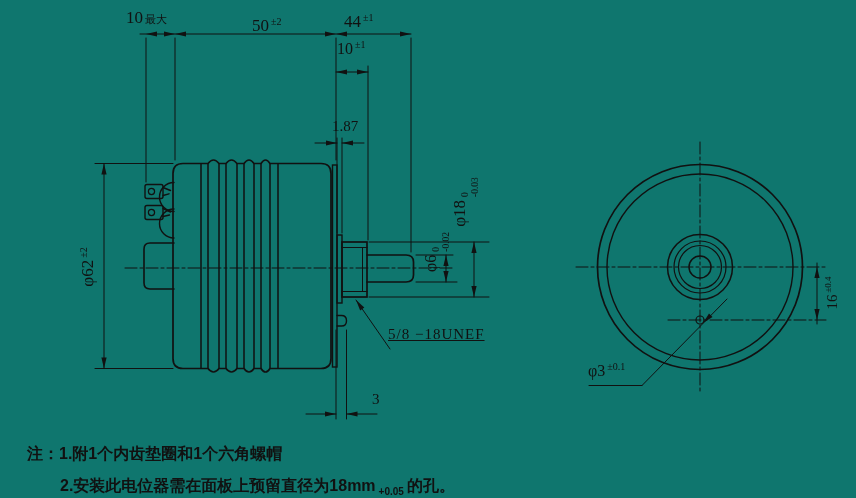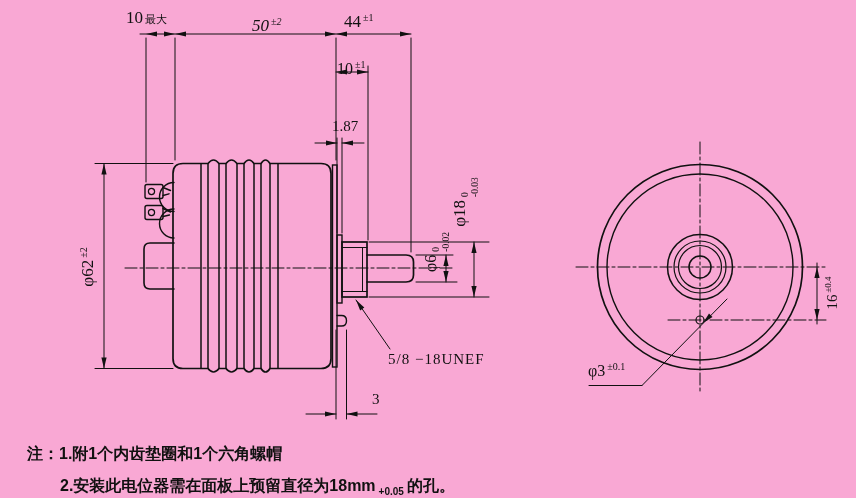--- a/index.html
+++ b/index.html
@@ -1,17 +1,17 @@
 <!DOCTYPE html>
 <html><head>
 <meta charset="utf-8">
 <style>
   html,body{margin:0;padding:0;background:#fff;}
   #canvas{
-    position:relative;width:856px;height:498px;background:#f9a8d4;overflow:hidden;
+    position:relative;width:856px;height:498px;background:#0f766e;overflow:hidden;
     font-family:"Liberation Serif","DejaVu Serif",serif;color:#111;
   }
   #drawing{position:absolute;left:0;top:0;}
   .dim{position:absolute;white-space:nowrap;line-height:1;font-size:17px;color:#111;}
   .dim .sup{font-size:10px;vertical-align:6px;margin-left:2px;}
   .dim .cjk-small{font-size:11px;margin-left:2px;font-family:"Liberation Sans","DejaVu Sans",sans-serif;}
   .stack{display:inline-flex;flex-direction:column;font-size:9.5px;line-height:1.1;margin-left:3px;vertical-align:-3px;text-align:left;}
   .rot{transform:translate(-50%,-50%) rotate(-90deg);}
   .f15{font-size:15px;}
   .f16{font-size:16px;}
@@ -172,29 +172,29 @@
         <polygon points="817,320 814.4,309 819.6,309"></polygon>
         <polygon points="703,323 712.5,317.1 709,313.6"></polygon>
       </g>
     </g>
   </svg>
 
   <div class="dim" style="left:126px;top:9px;">
     <span>10</span><span class="cjk-small">最大</span>
   </div>
 
-  <div class="dim" style="left:252px;top:17px;font-style:italic;">
+  <div class="dim" style="left:252px;top:17px;">
     <span>50</span><span class="sup">±2</span>
   </div>
 
   <div class="dim" style="left:344px;top:13px;">
     <span>44</span><span class="sup">±1</span>
   </div>
 
-  <div class="dim f16" style="left:337px;top:60px;">
+  <div class="dim f16" style="left:337px;top:40px;">
     <span>10</span><span class="sup">±1</span>
   </div>
 
   <div class="dim f15" style="left:332px;top:119px;">
     <span>1.87</span>
   </div>
 
   <div class="dim rot" style="left:87px;top:267px;">
     <span>φ62</span><span class="sup">±2</span>
   </div>
@@ -206,21 +206,21 @@
       </span>
   </div>
 
   <div class="dim rot" style="left:466px;top:202px;">
     <span>φ18</span><span class="stack">
         <span>0</span>
         <span>-0.03</span>
       </span>
   </div>
 
-  <div class="dim f15 thread" style="left:388px;top:352px;">
+  <div class="dim f15 thread" style="left:388px;top:327px;text-decoration:underline;">
     <span>5/8 −18UNEF</span>
   </div>
 
   <div class="dim f15" style="left:372px;top:392px;">
     <span>3</span>
   </div>
 
   <div class="dim f16" style="left:588px;top:362px;">
     <span>φ3</span><span class="sup">±0.1</span>
   </div>

